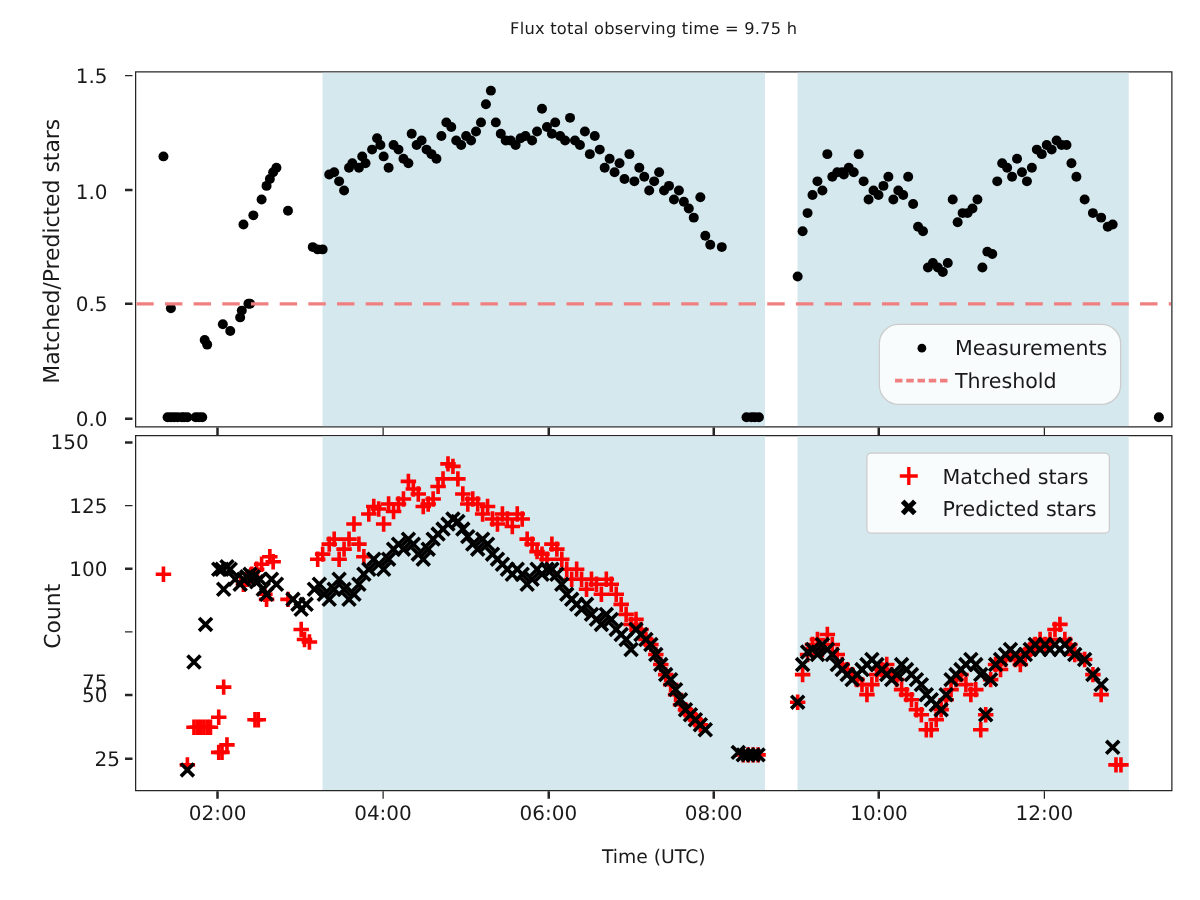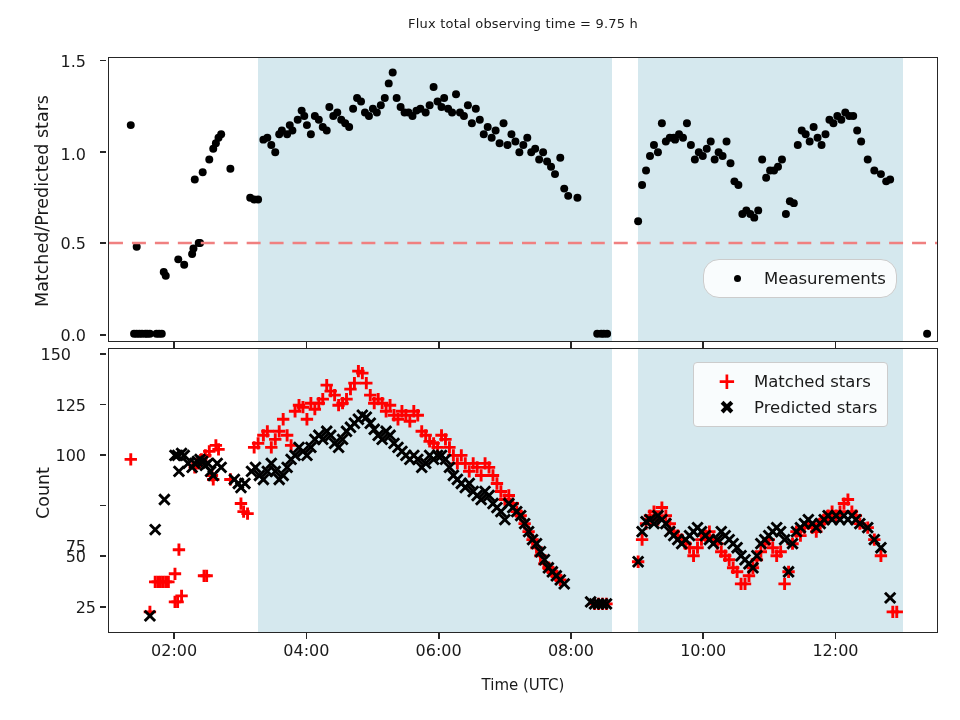--- a/index.html
+++ b/index.html
@@ -253,20 +253,24 @@
       <div class="tickmark" style="left: 100px; top: 151.15px; width: 6px; height: 1.7px;"></div>
       <div class="ytick" style="top: 60.6538px; right: 14px;">1.5</div>
       <div class="tickmark" style="left: 100px; top: 59.8038px; width: 6px; height: 1.7px;"></div>
     </div>
   <div class="ylabel" id="ylabTop">Matched/Predicted stars</div>
 
   <div class="legend" id="legTop">
     <div class="legrow">
       <span class="legmark"><i class="dotmark"></i></span>
       <span class="legtxt">Measurements</span>
+    </div>
+    <div class="legrow">
+      <span class="legmark"><i class="dashmark"></i></span>
+      <span class="legtxt">Threshold</span>
     </div>
   </div>
 
   <div class="panel" id="panelBot">
     <div id="bandsBot">
         <div class="band" style="left: 148.805px; width: 353.825px;"></div>
         <div class="band" style="left: 529.084px; width: 264.542px;"></div>
       </div>
     <svg class="svgwrap" id="svgBot" viewBox="0 0 830 285" preserveAspectRatio="none">
         <g>

